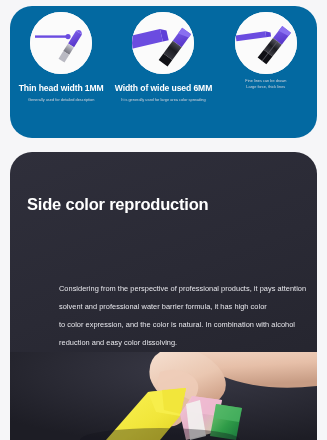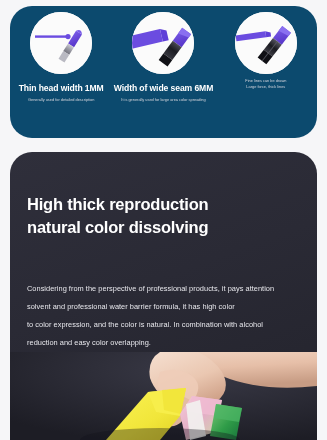--- a/index.html
+++ b/index.html
@@ -15,21 +15,21 @@
     position: relative;
   }
 
   
   .feature-card {
     position: absolute;
     left: 10px;
     top: 6px;
     width: 307px;
     height: 132px;
-    background: #0c4a6e;
+    background: #0369a1;
     border-radius: 22px;
     overflow: hidden;
   }
   .feature-row {
     position: absolute;
     left: 0;
     top: 0;
     width: 100%;
     height: 100%;
     display: flex;
@@ -103,21 +103,21 @@
   .hero-paragraph {
     position: absolute;
     left: 17px;
     top: 128px;
     width: 285px;
     font-size: 7.4px;
     color: #e7e7ec;
     line-height: 2.42;
     letter-spacing: 0.03px;
   }
-  .hero-paragraph div { white-space: nowrap; }
+  .hero-paragraph div { white-space: nowrap; margin-left: 32px; }
 
   
   .photo {
     position: absolute;
     left: 0;
     top: 200px;
     width: 307px;
     height: 88px;
     overflow: hidden;
   }
@@ -178,21 +178,21 @@
             <path d="M30 19 L36 22 L36 32 L30 32 Z" fill="#5f40d8"></path>
           </g>
           <g transform="rotate(36 46 30)">
             <path d="M41 16 L52 16 L52 32 L41 32 Z" fill="url(#g2)"></path>
             <path d="M41 16 L52 16 L52 20 L41 23 Z" fill="#8a6ff0"></path>
             <rect x="41" y="32" width="11" height="16" fill="url(#bar2)"></rect>
             <rect x="41" y="48" width="11" height="8" fill="#101015"></rect>
           </g>
         </svg>
       </div>
-      <div class="feature-title">Width of wide seam 6MM</div>
+      <div class="feature-title">Width of wide used 6MM</div>
       <div class="feature-sub">It is generally used for large area color spreading</div>
     </div>
 
     <div class="feature-col">
       <div class="swatch-circle">
         <svg viewBox="0 0 62 62" xmlns="http://www.w3.org/2000/svg">
           <defs>
             <linearGradient id="g3" x1="0" y1="0" x2="1" y2="1">
               <stop offset="0%" stop-color="#7a5ce8"></stop>
               <stop offset="100%" stop-color="#5634c8"></stop>
@@ -222,29 +222,28 @@
         <div>Large force, thick lines</div>
       </div>
     </div>
 
   </div>
 </div>
 
 <div class="hero-card">
 
   <div class="hero-heading">
-    <div>High thick reproduction</div>
-    <div>natural color dissolving</div>
+    <div>Side color reproduction</div>
   </div>
 
   <div class="hero-paragraph">
     <div>Considering from the perspective of professional products, it pays attention</div>
     <div>solvent and professional water barrier formula, it has high color</div>
     <div>to color expression, and the color is natural. In combination with alcohol</div>
-    <div>reduction and easy color overlapping.</div>
+    <div>reduction and easy color dissolving.</div>
   </div>
 
   <div class="photo">
     <svg viewBox="0 0 307 88" width="307" height="88" xmlns="http://www.w3.org/2000/svg">
       <defs>
         <linearGradient id="skinArm" x1="0" y1="0" x2="0.2" y2="1">
           <stop offset="0%" stop-color="#f3d8c6"></stop>
           <stop offset="55%" stop-color="#e6bfa8"></stop>
           <stop offset="100%" stop-color="#c79c84"></stop>
         </linearGradient>

